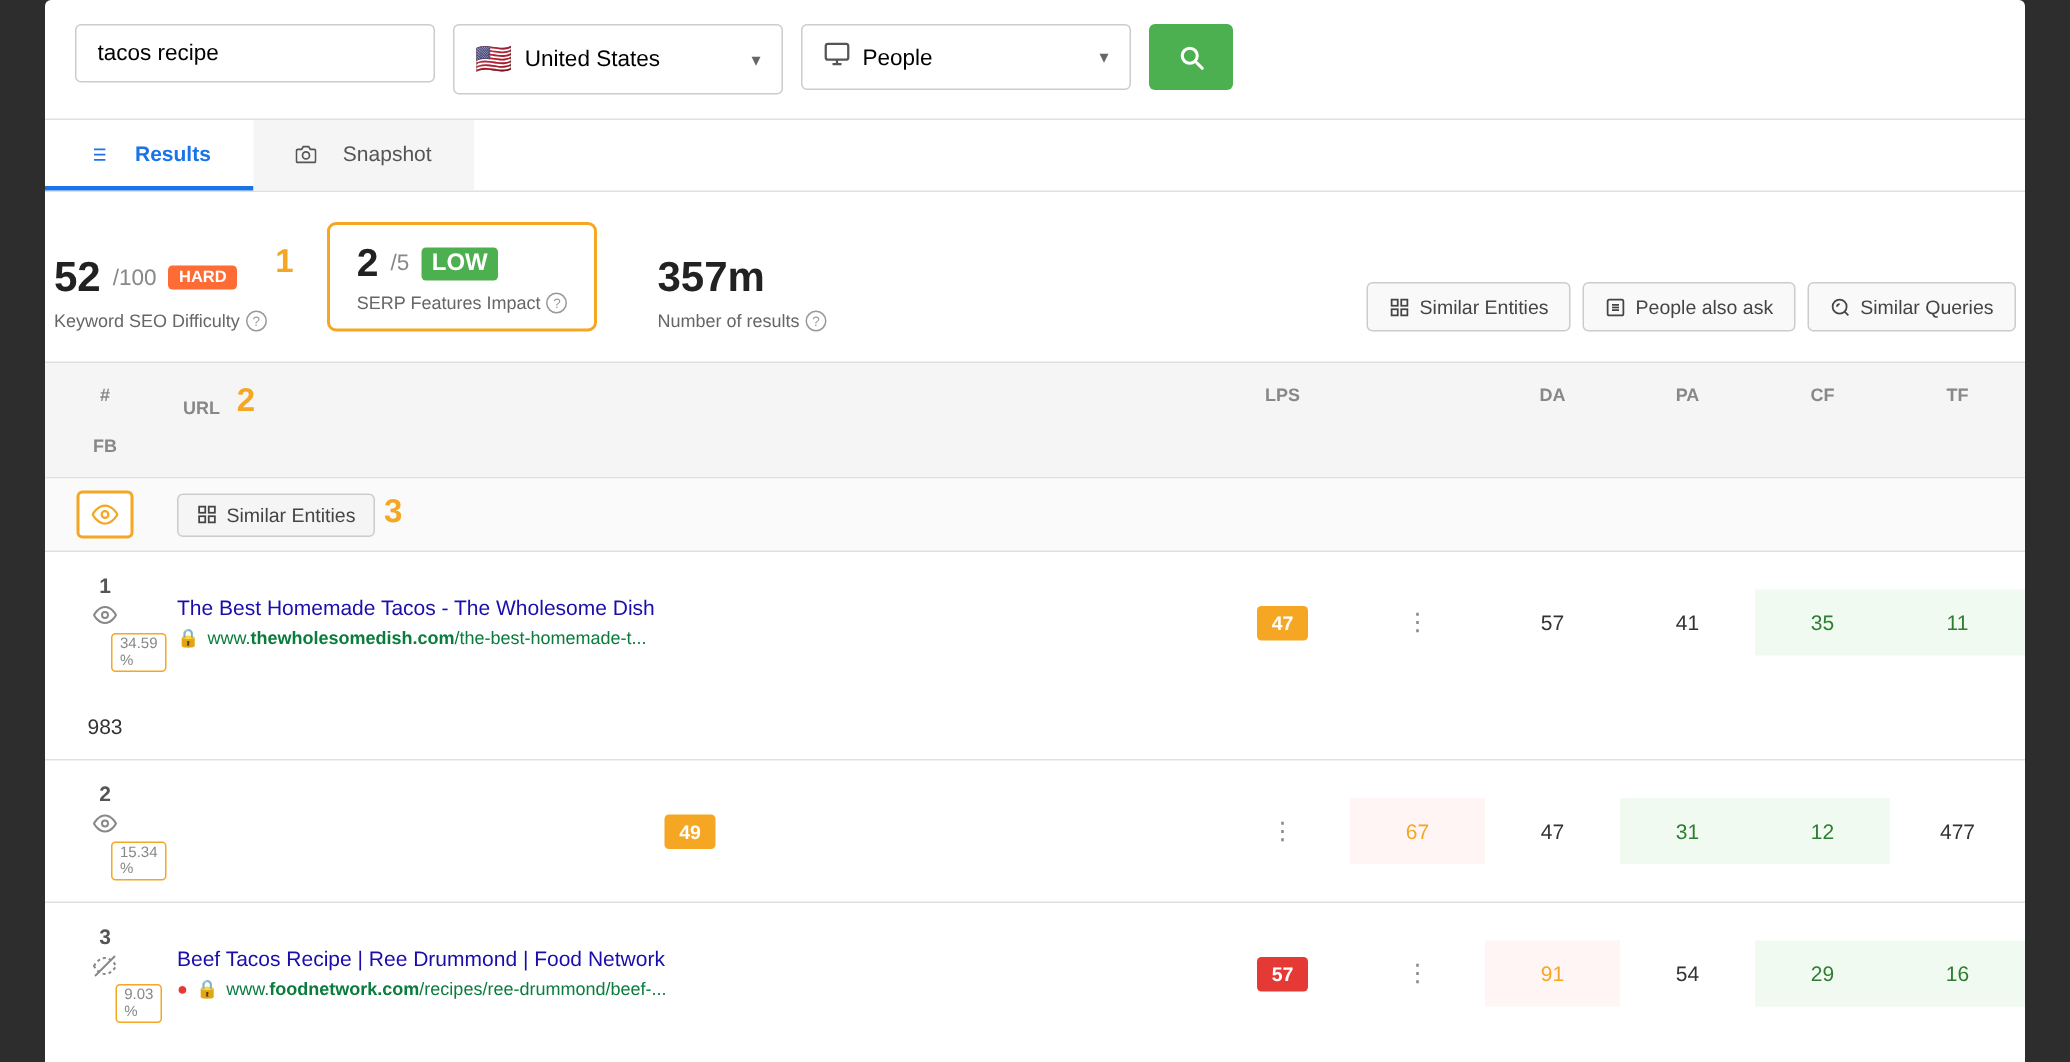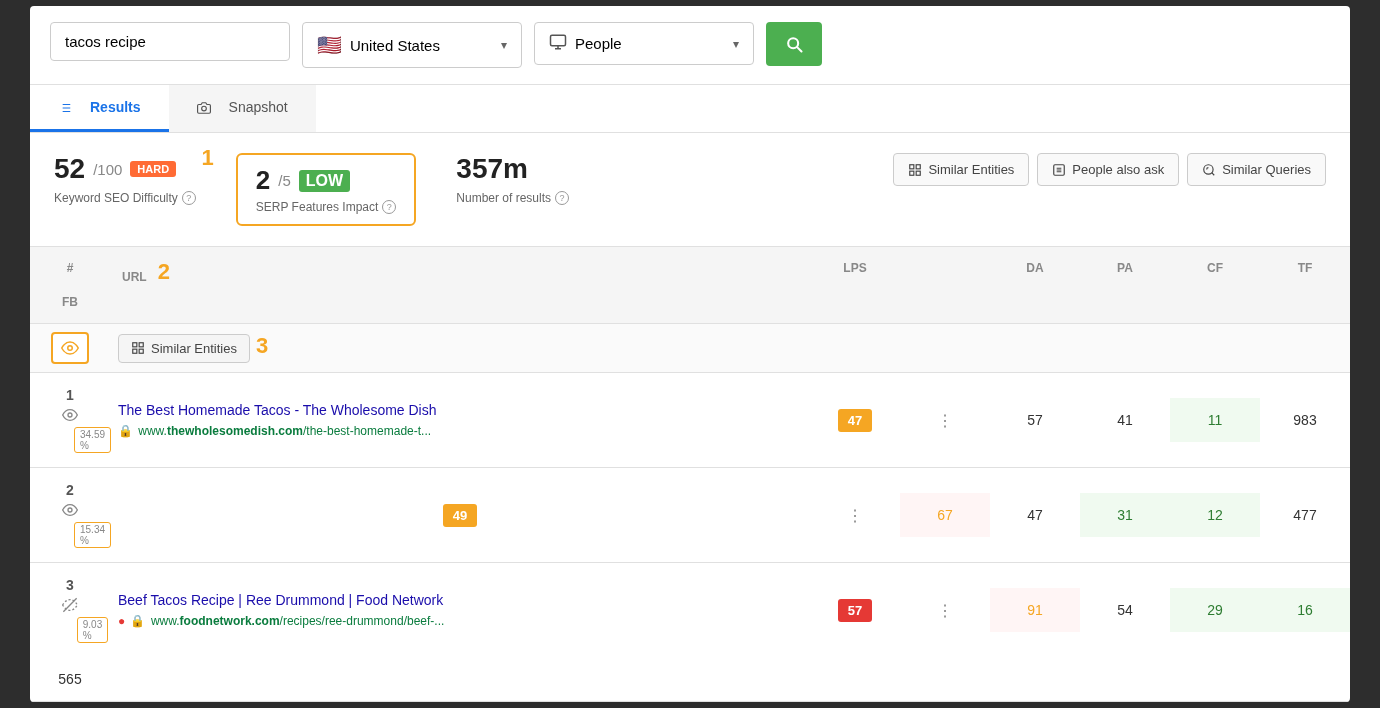--- a/index.html
+++ b/index.html
@@ -13,21 +13,21 @@
     .select-arrow { color: #666; margin-left: auto; font-size: 12px; }
     .search-btn { background: #4CAF50; color: #fff; border: none; border-radius: 4px; padding: 12px 18px; cursor: pointer; display: flex; align-items: center; justify-content: center; }
     .search-btn svg { width: 20px; height: 20px; fill: #fff; }
     
     
     .tabs { display: flex; border-bottom: 1px solid #e0e0e0; }
     .tab { padding: 14px 28px; font-size: 14px; cursor: pointer; display: flex; align-items: flex-end; gap: 18px; color: #555; background: #f5f5f5; border-bottom: 3px solid transparent; }
     .tab.active { background: #fff; color: #1a73e8; border-bottom: 3px solid #1a73e8; font-weight: 600; }
     
     
-    .stats-row { display: flex; align-items: flex-start; padding: 20px 24px; gap: 40px; border-bottom: 1px solid #e0e0e0; }
+    .stats-row { display: flex; align-items: flex-end; padding: 20px 6px; gap: 40px; border-bottom: 1px solid #e0e0e0; }
     .stat-block { display: flex; flex-direction: column; gap: 6px; }
     .stat-value { font-size: 28px; font-weight: 700; color: #222; display: flex; align-items: center; gap: 8px; }
     .stat-label { font-size: 12px; color: #666; display: flex; align-items: center; gap: 4px; }
     .badge-hard { background: #ff6b35; color: #fff; font-size: 11px; font-weight: 700; padding: 2px 7px; border-radius: 3px; }
     .badge-low { background: #4CAF50; color: #fff; font-size: 16px; font-weight: 700; padding: 2px 7px; border-radius: 3px; }
     .stat-sub { color: #888; font-size: 15px; font-weight: 400; }
     .serp-box { border: 2px solid #f5a623; border-radius: 6px; padding: 10px 18px; display: flex; flex-direction: column; gap: 4px; }
     .serp-box .stat-value { font-size: 26px; }
     
     
@@ -251,20 +251,21 @@
         </span>
       </div>
       <div class="lps-cell">
         <span class="lps-badge lps-orange">47</span>
       </div>
       <div class="cell">
         <button class="dots-btn">⋮</button>
       </div>
       <div class="cell">57</div>
       <div class="cell">41</div>
+      <div class="cell cell-green-bg cell-green">35</div>
       <div class="cell cell-green-bg cell-green">11</div>
       <div class="cell">983</div>
     </div>
 
     <div class="table-row">
       <div class="row-num-cell">
         <span class="row-num">2</span>
         <svg width="16" height="16" viewBox="0 0 24 24" fill="none" stroke="#888" stroke-width="2">
             <path d="M1 12s4-8 11-8 11 8 11 8-4 8-11 8-11-8-11-8z"></path>
             <circle cx="12" cy="12" r="3"></circle>

